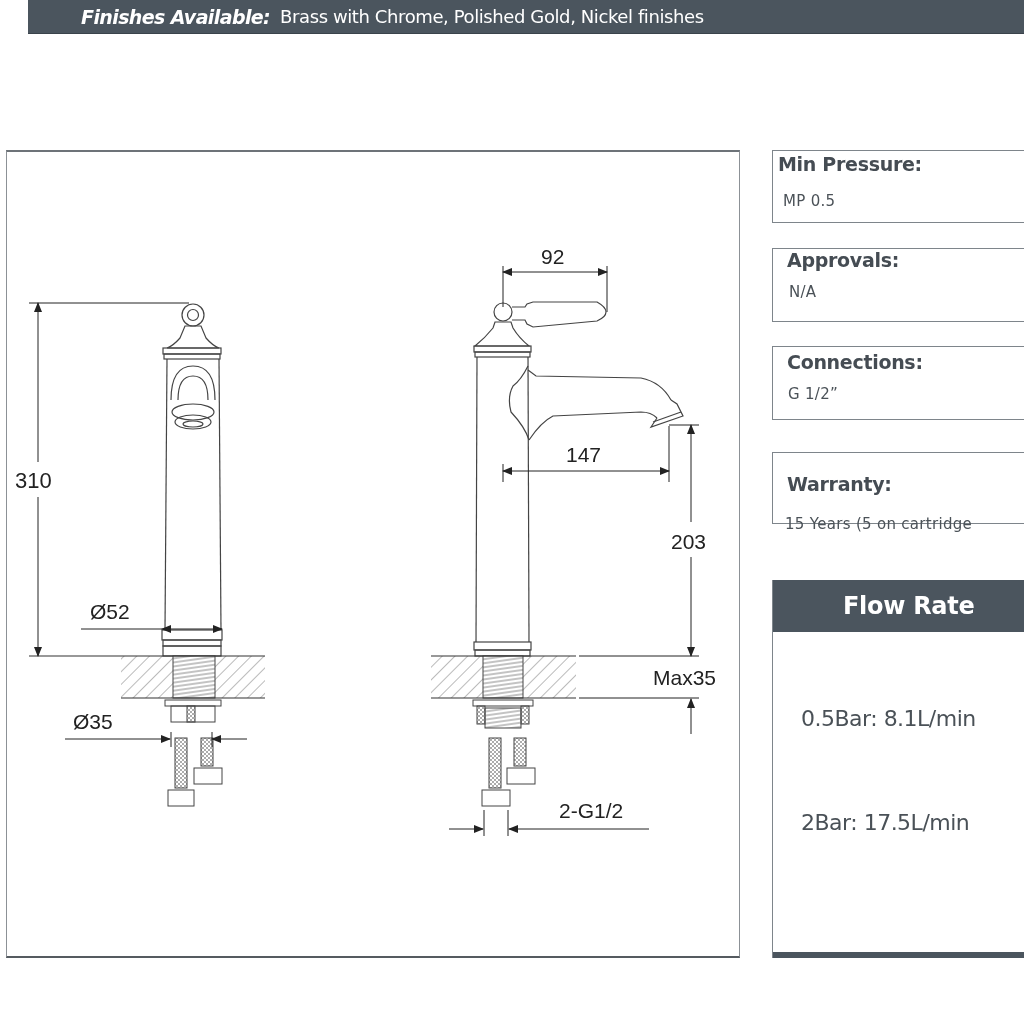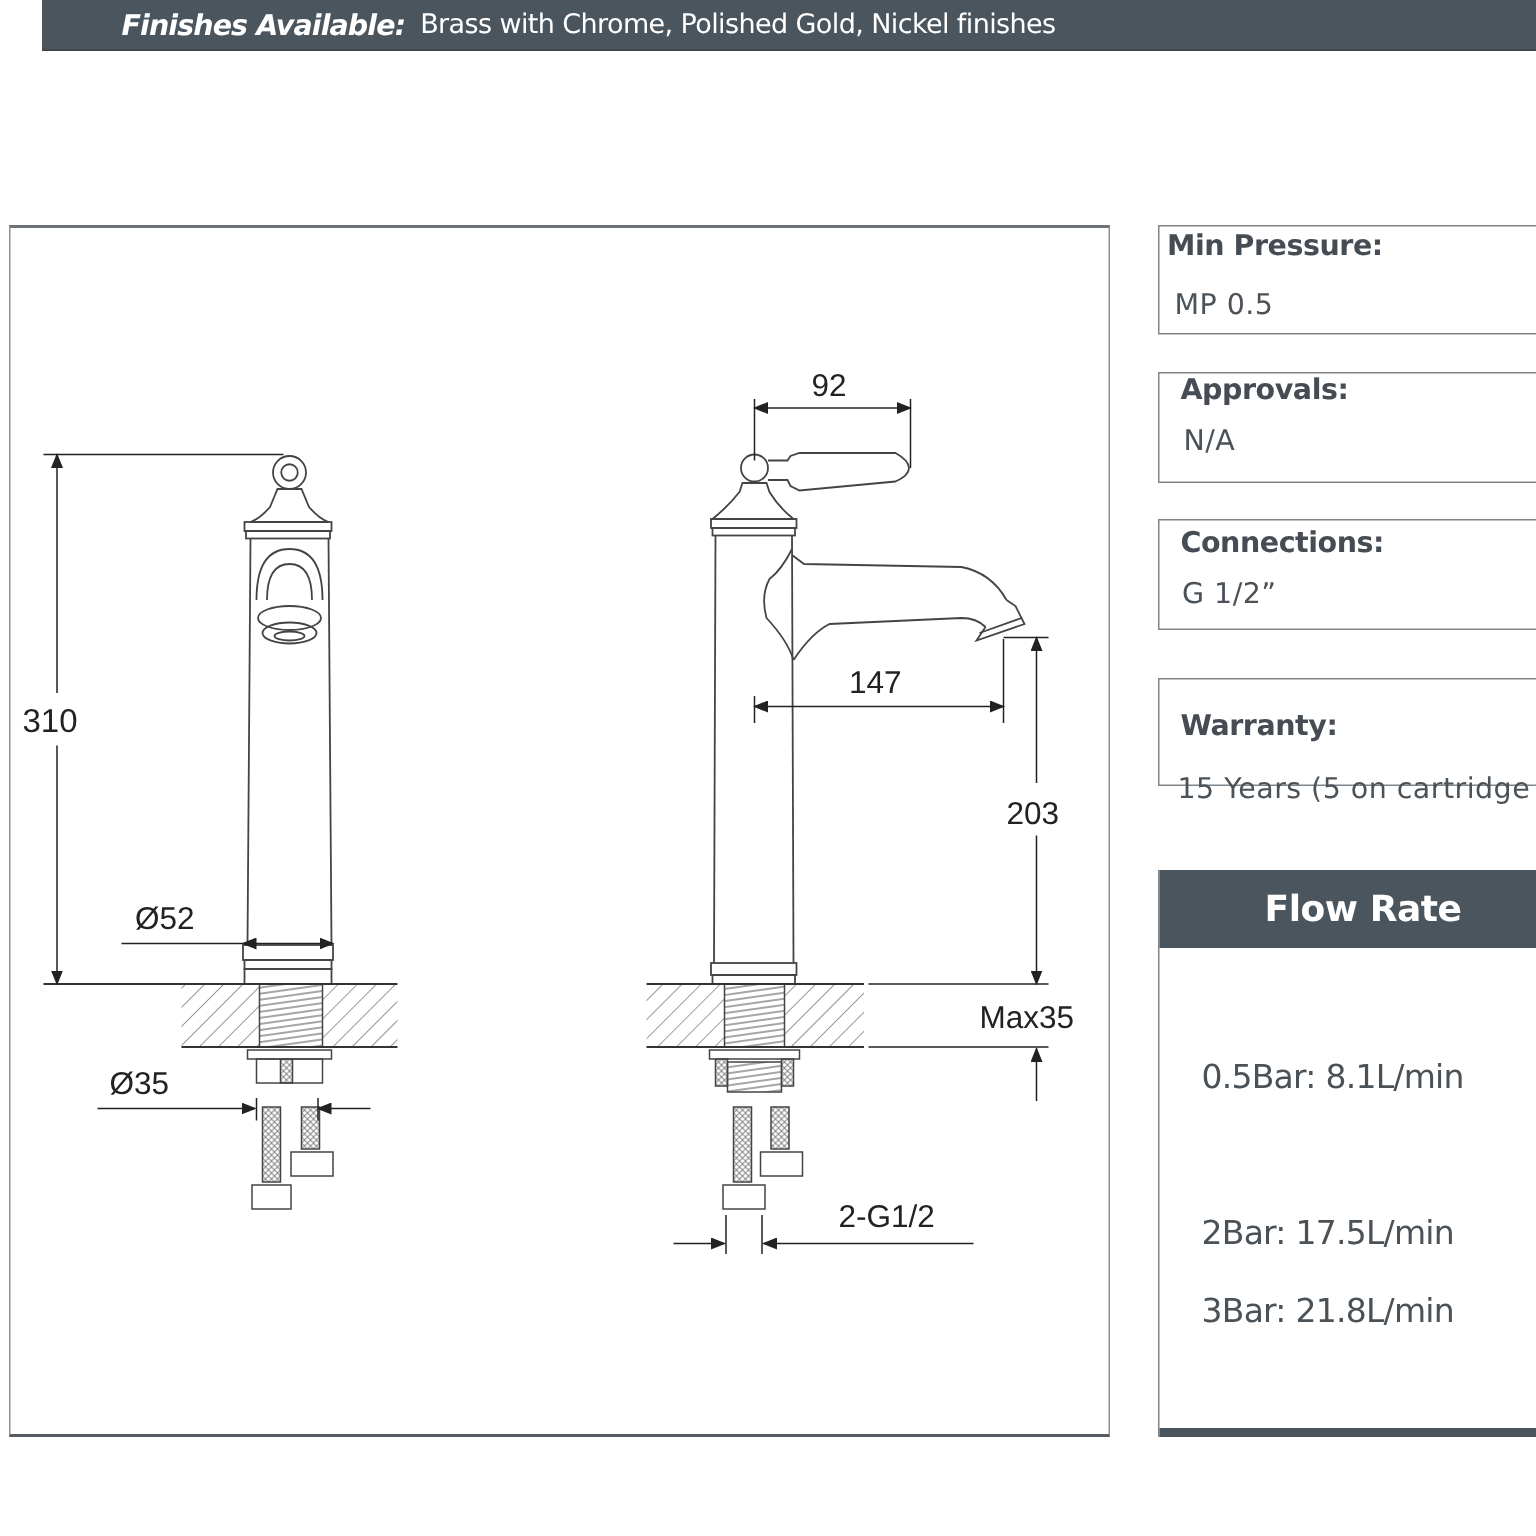--- a/index.html
+++ b/index.html
@@ -13,21 +13,21 @@
     .finish-value { color: #ffffff; font-size: 18px; margin-left: 10px; letter-spacing: -0.4px; }
 
     .drawing-panel { position: absolute; left: 6px; top: 150px; width: 734px; height: 808px;
                      border: 1px solid #8c9196; border-top: 2px solid #6d7378; border-bottom: 2px solid #555b60;
                      box-sizing: border-box; background: #fff; }
     .drawing-panel svg { position: absolute; left: -6px; top: -150px; }
 
     .spec-box { position: absolute; left: 772px; width: 260px; border: 1.5px solid #7e858b;
                 box-sizing: border-box; background: #fff; }
     .spec-title { position: absolute; font-size: 19px; font-weight: bold; color: #454c53; letter-spacing: -0.3px; }
-    .spec-value { position: absolute; font-size: 19px; color: #4b5258; letter-spacing: 0.3px; white-space: nowrap; }
+    .spec-value { position: absolute; font-size: 15px; color: #4b5258; letter-spacing: 0.3px; white-space: nowrap; }
 
     .flow-panel { position: absolute; left: 772px; top: 580px; width: 260px; height: 378px;
                   border-left: 1.5px solid #7e858b; box-sizing: border-box; background: #fff; }
     .flow-header { position: absolute; left: 0; top: 0; width: 100%; height: 52px; background: #4b555e;
                    display: flex; align-items: center; }
     .flow-title { color: #ffffff; font-size: 24px; font-weight: bold; margin-left: 70px; letter-spacing: -0.3px; }
     .flow-footer { position: absolute; left: 0; bottom: 0; width: 100%; height: 6px; background: #4b555e; }
     .flow-row { position: absolute; left: 28px; font-size: 22px; color: #4a5157; letter-spacing: -0.5px; white-space: nowrap; }
   </style>
 </head>
@@ -210,15 +210,14 @@
   <span class="spec-title" style="left:14px;top:20px;">Warranty:</span>
   <span class="spec-value" style="left:12px;top:41px;margin-top:21px;">15 Years (5 on cartridge</span>
 </div>
 
 <div class="flow-panel">
   <div class="flow-header">
     <span class="flow-title">Flow Rate</span>
   </div>
   <span class="flow-row" style="top:126px;">0.5Bar:  8.1L/min</span>
   <span class="flow-row" style="top:230px;">2Bar:  17.5L/min</span>
-  <span class="flow-row" style="top:282px;">3Bar:  21.8L/min</span>
   <div class="flow-footer"></div>
 </div>
 
 </body></html>

